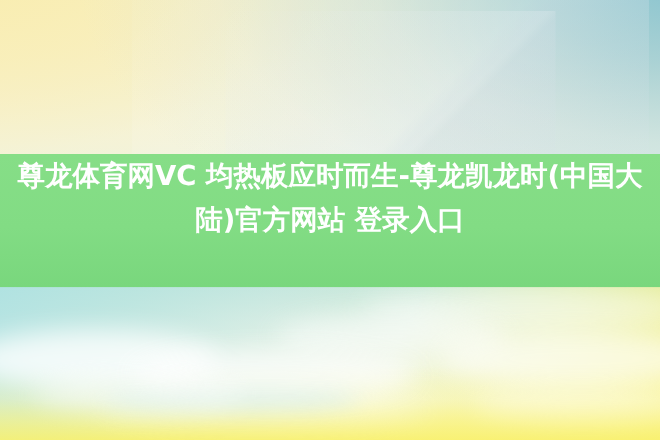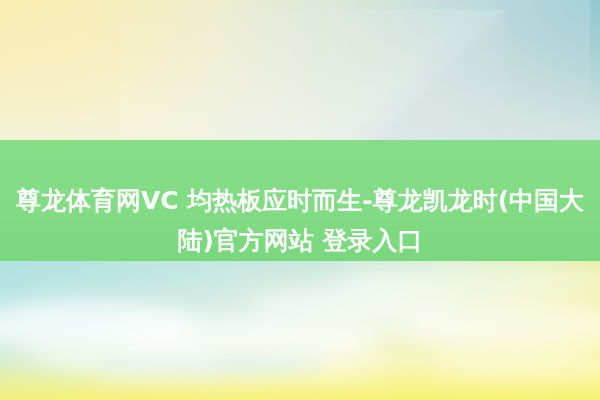--- a/index.html
+++ b/index.html
@@ -142,21 +142,21 @@
 
   .band {
     position: absolute;
     left: 0; right: 0;
     top: 140px;
     height: 121px;
     background: linear-gradient(to bottom, #86de87 0%, #82dc84 55%, #79d77d 100%);
     display: flex;
     flex-direction: column;
     align-items: center;
-    justify-content: flex-end;
+    justify-content: flex-start;
   }
 
   .band-title {
     color: #ffffff;
     font-weight: bold;
     font-size: 25px;
     line-height: 40px;
     text-align: center;
     letter-spacing: 0px;
     width: 580px;

